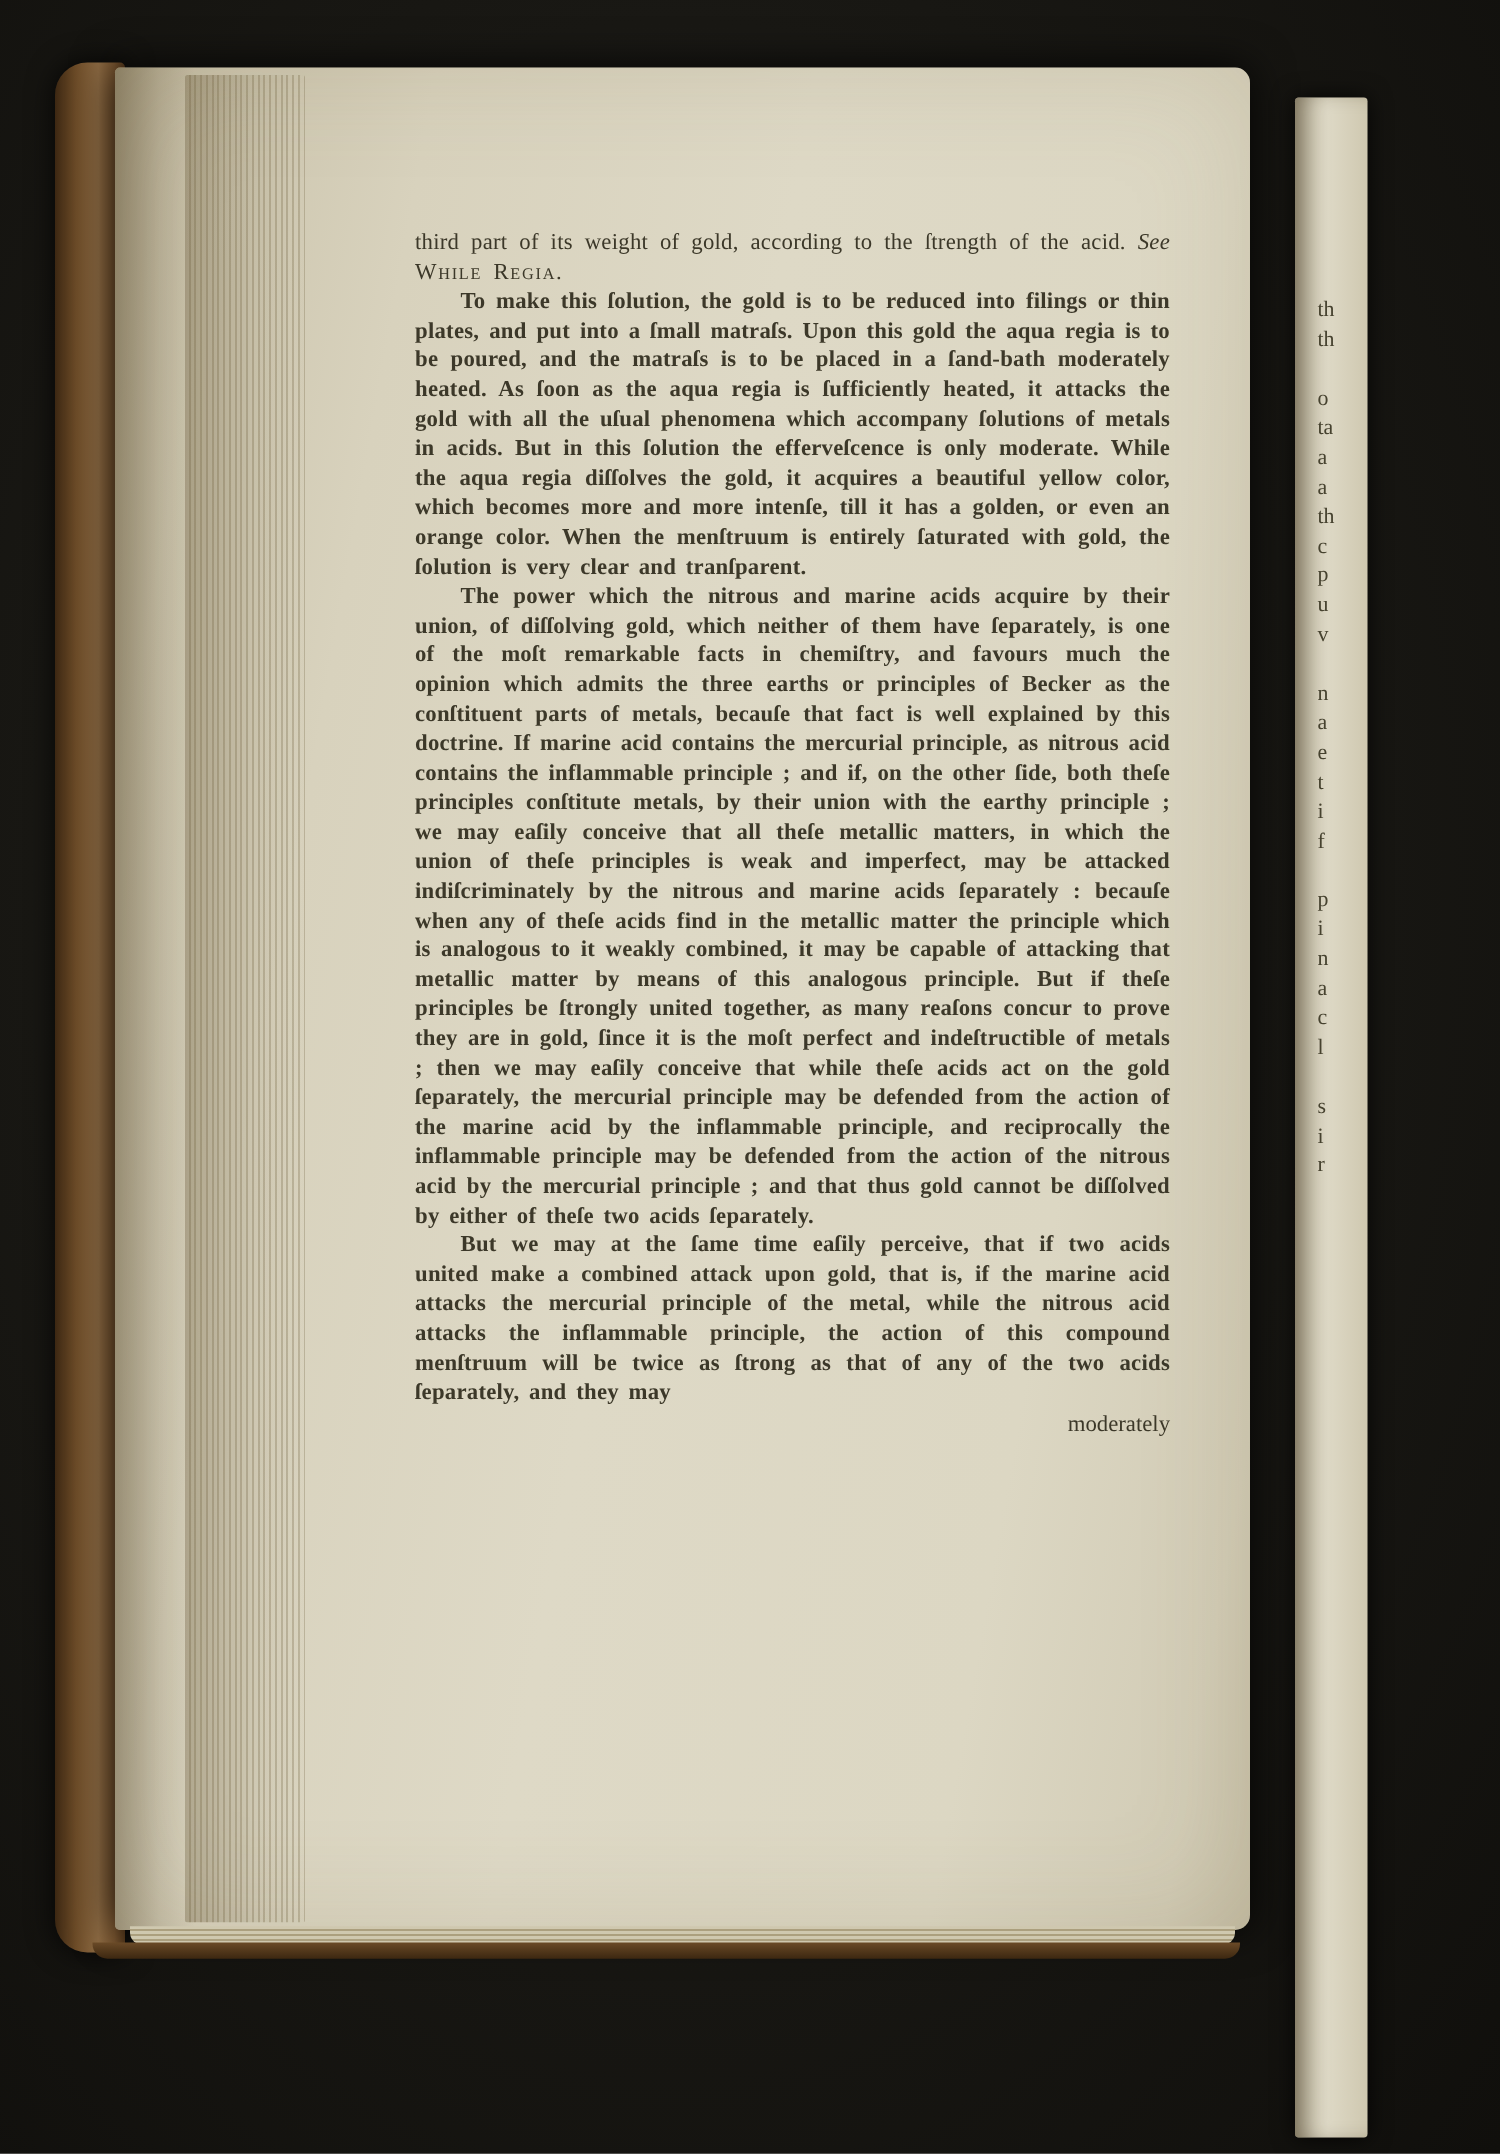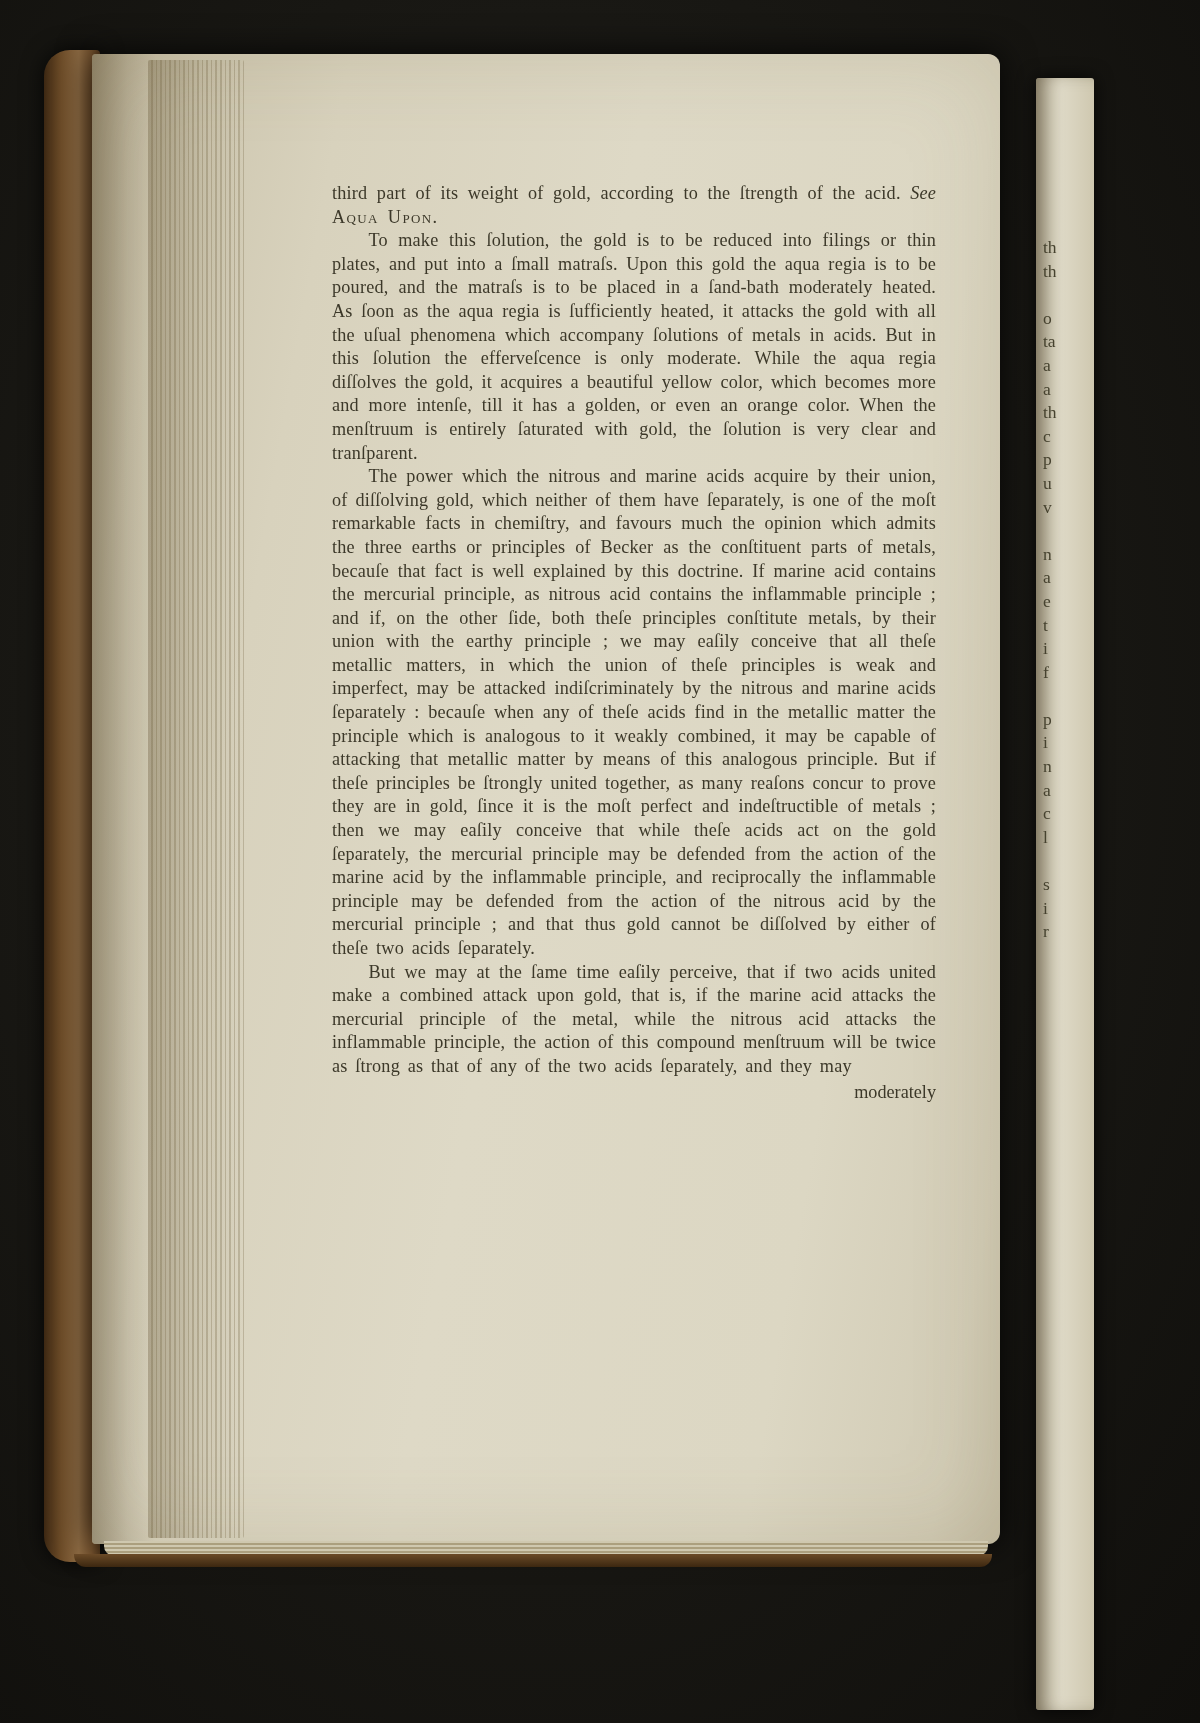--- a/index.html
+++ b/index.html
@@ -57,48 +57,48 @@
     color:#3c3829;
   }
   h1.heading{
     margin:0 0 14px 0;font-size:31px;font-weight:600;text-align:center;
     letter-spacing:.52em;text-indent:.52em;color:#393526;
   }
   .para{
     margin:0;text-align:justify;
     font-size:18.2px;line-height:23.6px;word-spacing:3px;letter-spacing:.2px;
   }
-  .para.indent{text-indent:2em;}
+  .para.indent{text-indent:2em;font-weight:bold;}
   .seg-italic{font-style:italic;}
   .seg-smallcaps{font-variant:small-caps;letter-spacing:1.4px;}
   .catchword{
     margin-top:2px;text-align:right;font-size:18.2px;line-height:23.6px;color:#3c3829;
   }
 
   
   .facing{
     position:absolute;left:1036px;top:78px;width:58px;height:1632px;
     background:linear-gradient(90deg,#d5cfba 0%,#ded9c6 45%,#cfc8b0 100%);
     border-radius:3px;
     box-shadow:inset 16px 0 18px -8px rgba(45,32,10,.55), 0 0 18px rgba(0,0,0,.8);
   }
   .facing-fragments{
-    padding:158px 0 0 7px;color:#46422f;
+    padding:158px 0 0 18px;color:#46422f;
     font-size:17.5px;line-height:23.6px;white-space:pre;
   }
 </style>
 </head>
 <body>
 
 <div class="spine"></div>
 
 <div class="page">
   <div class="text-area">
     <div id="paragraphs">
-        <p class="para"><span class="seg-normal">third part of its weight of gold, according to the ſtrength of the acid.  </span><span class="seg-italic">See </span><span class="seg-smallcaps">Aqua Upon</span><span class="seg-normal">.</span></p>
+        <p class="para"><span class="seg-normal">third part of its weight of gold, according to the ſtrength of the acid.  </span><span class="seg-italic">See </span><span class="seg-smallcaps">While Regia</span><span class="seg-normal">.</span></p>
         <p class="para indent"><span class="seg-normal">To make this ſolution, the gold is to be reduced into filings or thin plates, and put into a ſmall matraſs.  Upon this gold the aqua regia is to be poured, and the matraſs is to be placed in a ſand-bath moderately heated.  As ſoon as the aqua regia is ſufficiently heated, it attacks the gold with all the uſual phenomena which accompany ſolutions of metals in acids.  But in this ſolution the efferveſcence is only moderate.  While the aqua regia diſſolves the gold, it acquires a beautiful yellow color, which becomes more and more intenſe, till it has a golden, or even an orange color.  When the menſtruum is entirely ſaturated with gold, the ſolution is very clear and tranſparent.</span></p>
         <p class="para indent"><span class="seg-normal">The power which the nitrous and marine acids acquire by their union, of diſſolving gold, which neither of them have ſeparately, is one of the moſt remarkable facts in chemiſtry, and favours much the opinion which admits the three earths or principles of Becker as the conſtituent parts of metals, becauſe that fact is well explained by this doctrine.  If marine acid contains the mercurial principle, as nitrous acid contains the inflammable principle ; and if, on the other ſide, both theſe principles conſtitute metals, by their union with the earthy principle ; we may eaſily conceive that all theſe metallic matters, in which the union of theſe principles is weak and imperfect, may be attacked indiſcriminately by the nitrous and marine acids ſeparately : becauſe when any of theſe acids find in the metallic matter the principle which is analogous to it weakly combined, it may be capable of attacking that metallic matter by means of this analogous principle.  But if theſe principles be ſtrongly united together, as many reaſons concur to prove they are in gold, ſince it is the moſt perfect and indeſtructible of metals ; then we may eaſily conceive that while theſe acids act on the gold ſeparately, the mercurial principle may be defended from the action of the marine acid by the inflammable principle, and reciprocally the inflammable principle may be defended from the action of the nitrous acid by the mercurial principle ; and that thus gold cannot be diſſolved by either of theſe two acids ſeparately.</span></p>
         <p class="para indent"><span class="seg-normal">But we may at the ſame time eaſily perceive, that if two acids united make a combined attack upon gold, that is, if the marine acid attacks the mercurial principle of the metal, while the nitrous acid attacks the inflammable principle, the action of this compound menſtruum will be twice as ſtrong as that of any of the two acids ſeparately, and they may</span></p>
       </div>
     <div class="catchword">moderately</div>
   </div>
 </div>
 
 <div class="bottom-edges"></div>
 <div class="bottom-board"></div>

